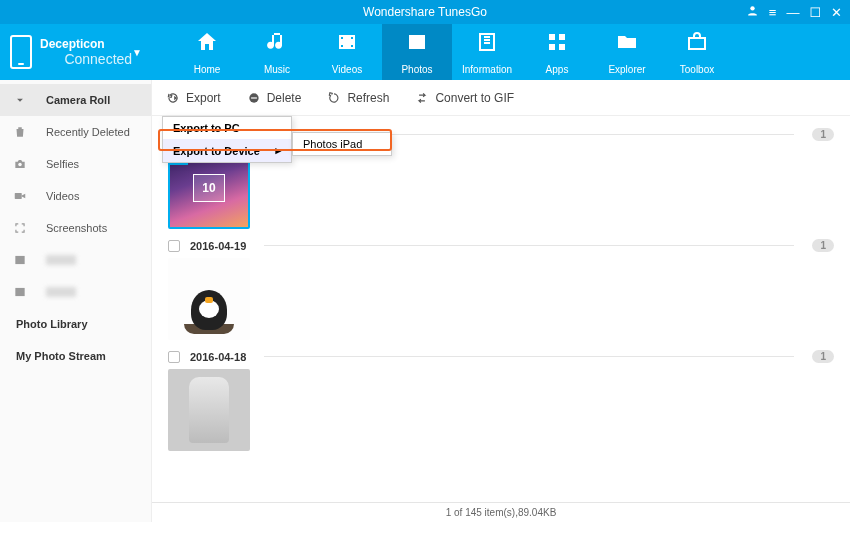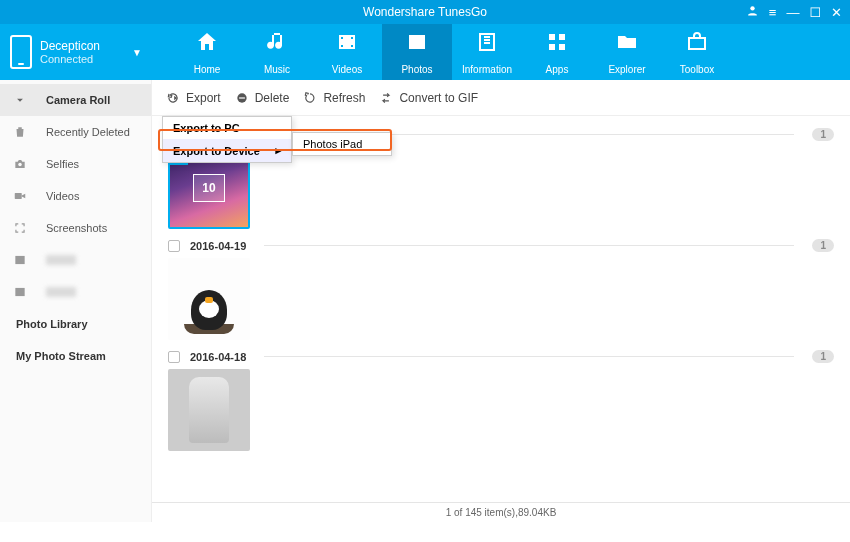--- a/index.html
+++ b/index.html
@@ -7,40 +7,40 @@
 
 .titlebar { height:24px; background:#009de0; color:#fff; display:flex; align-items:center; justify-content:center; font-size:12px; position:relative; }
 .titlebar .controls { position:absolute; right:8px; top:0; display:flex; gap:10px; align-items:center; height:24px; }
 .titlebar .controls span { cursor:pointer; font-size:13px; }
 
 .navbar { height:56px; background:#00aeef; display:flex; align-items:center; }
 .device { width:152px; height:56px; display:flex; align-items:center; padding:0 10px; color:#fff; cursor:pointer; }
 .device .phone-icon { width:22px; height:34px; border:2px solid #fff; border-radius:3px; position:relative; margin-right:8px; }
 .device .phone-icon::after { content:""; position:absolute; bottom:2px; left:50%; transform:translateX(-50%); width:6px; height:2px; background:#fff; border-radius:1px; }
 .device .txt { flex:1; }
-.device .name { font-size:12px; font-weight:400; }
-.device .status { font-size:11px; opacity:.85; }
+.device .name { font-size:12px; font-weight:700; }
+.device .status { font-size:14px; opacity:.85;text-align:right; }
 .device .caret { font-size:10px; }
 
 .tabs { display:flex; height:56px; margin-left:20px; }
 .tab { width:70px; display:flex; flex-direction:column; align-items:center; justify-content:center; color:#fff; font-size:10px; cursor:pointer; gap:10px; }
 .tab.active { background:#0089c5; }
 .tab svg { width:24px; height:24px; fill:#fff; }
 
 .body { display:flex; height:442px; }
 .sidebar { width:152px; background:#fafafa; border-right:1px solid #eee; padding-top:4px; }
 .side-item { height:32px; display:flex; align-items:center; padding:0 12px; font-size:11px; color:#555; cursor:pointer; gap:18px; }
 .side-item.active { background:#eaeaea; color:#333; font-weight:600; }
 .side-item.bold { font-weight:600; color:#333; padding-left:16px; }
 .side-item .ic { width:16px; height:14px; fill:#9a9a9a; flex-shrink:0; }
 .side-item.active .ic { fill:#666; }
 .side-item .blur { filter:blur(2px); opacity:.5; background:#bbb; width:30px; height:10px; }
 
 .content { flex:1; position:relative; display:flex; flex-direction:column; }
-.toolbar { height:36px; border-bottom:1px solid #eee; display:flex; align-items:center; padding:0 14px; gap:14px; font-size:12px; color:#444; }
+.toolbar { height:36px; border-bottom:1px solid #eee; display:flex; align-items:center; padding:0 14px; gap:26px; font-size:12px; color:#444; }
 .tool { display:flex; align-items:center; gap:6px; cursor:pointer; }
 .tool svg { width:14px; height:14px; fill:#555; }
 
 .dropdown { position:absolute; top:36px; left:10px; width:130px; background:#fff; border:1px solid #ccc; box-shadow:2px 2px 6px rgba(0,0,0,.12); font-size:11px; z-index:5; }
 .dropdown .opt { padding:5px 10px; cursor:pointer; display:flex; justify-content:space-between; align-items:center;font-weight:bold; }
 .dropdown .opt.hl { background:#eef; }
 .high { position:absolute; border:2px solid #f26522; border-radius:3px; pointer-events:none; z-index:6; }
 .submenu { position:absolute; top:52px; left:140px; width:100px; background:#fff; border:1px solid #ccc; box-shadow:2px 2px 6px rgba(0,0,0,.12); font-size:11px; padding:5px 10px; z-index:5; }
 
 .gallery { flex:1; overflow:auto; padding:10px 16px 0 16px; }

